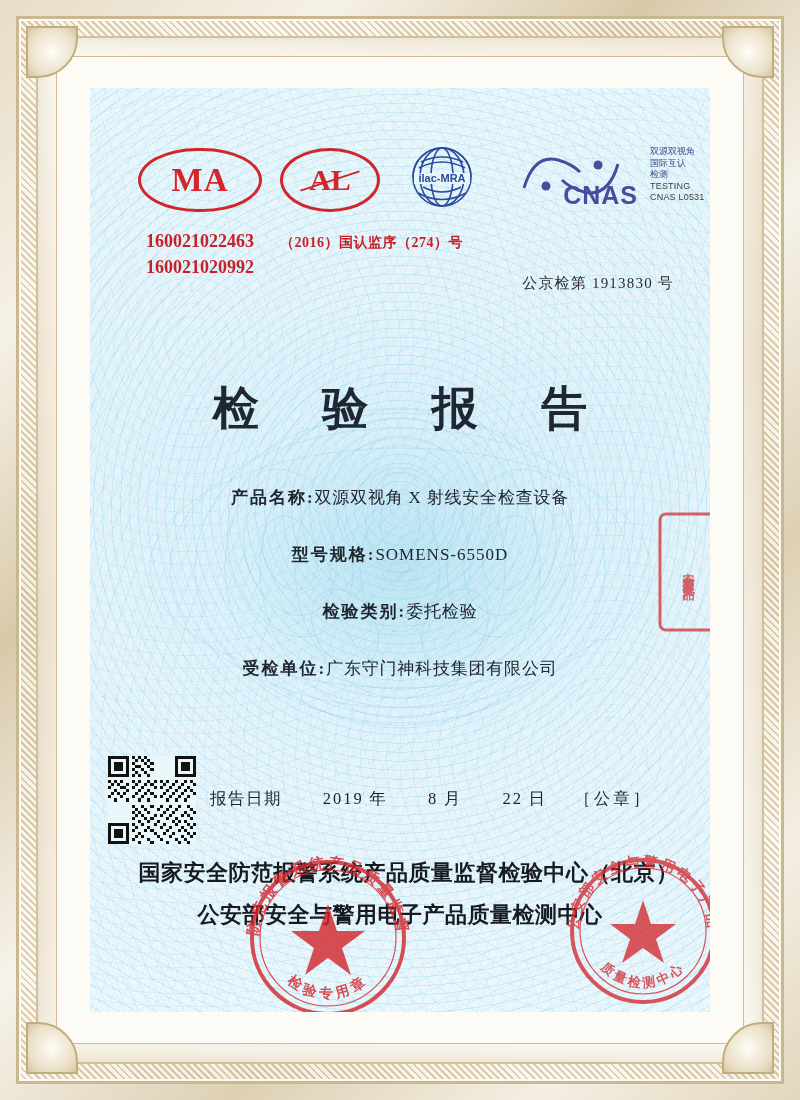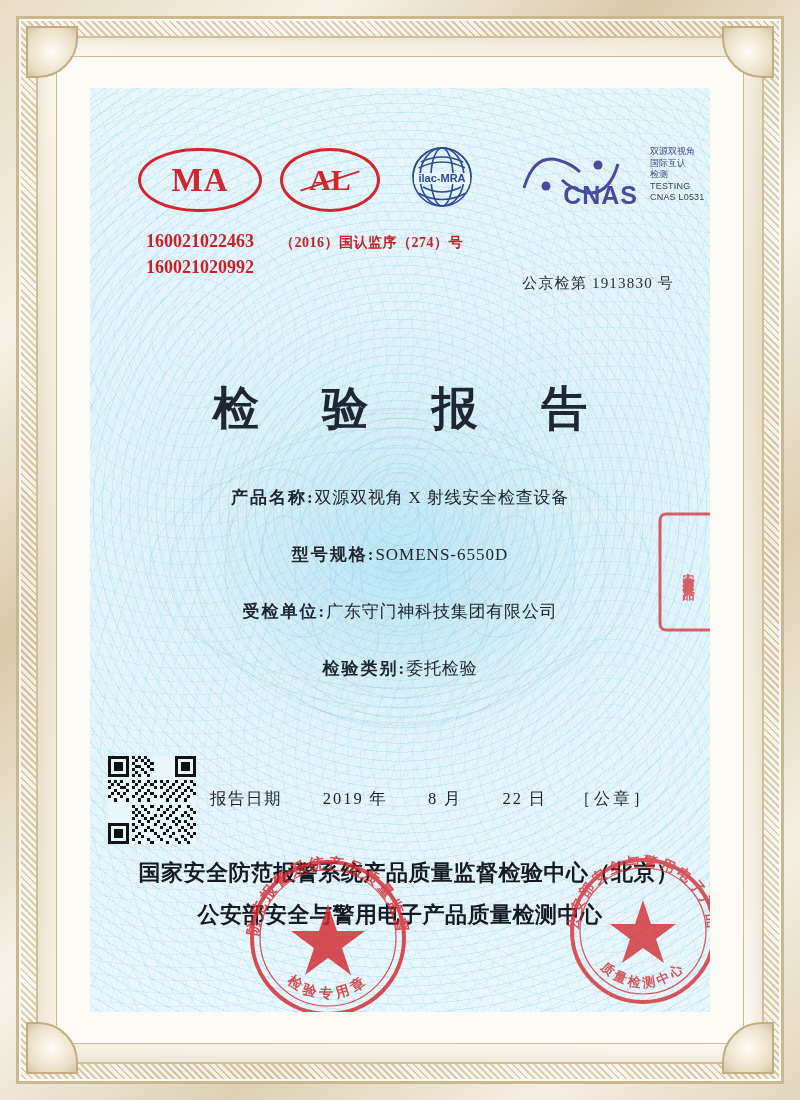--- a/index.html
+++ b/index.html
@@ -409,26 +409,26 @@
       <div class="fields">
         <div class="field-row">
           <span class="field-label">产品名称:</span>
           <span class="field-value">双源双视角 X 射线安全检查设备</span>
         </div>
         <div class="field-row">
           <span class="field-label">型号规格:</span>
           <span class="field-value mono">SOMENS-6550D</span>
         </div>
         <div class="field-row">
+          <span class="field-label">检验类别:</span>
+          <span class="field-value">委托检验</span>
+        </div>
+        <div class="field-row">
           <span class="field-label">受检单位:</span>
           <span class="field-value">广东守门神科技集团有限公司</span>
-        </div>
-        <div class="field-row">
-          <span class="field-label">检验类别:</span>
-          <span class="field-value">委托检验</span>
         </div>
       </div>
 
       <svg class="qr" viewBox="0 0 29 29" shape-rendering="crispEdges">
         <rect width="29" height="29" fill="#e9f7fb"></rect>
         <g fill="#111">
           <rect x="0" y="0" width="7" height="1"></rect>
             <rect x="0" y="6" width="7" height="1"></rect>
           <rect x="0" y="0" width="1" height="7"></rect>
             <rect x="6" y="0" width="1" height="7"></rect>

